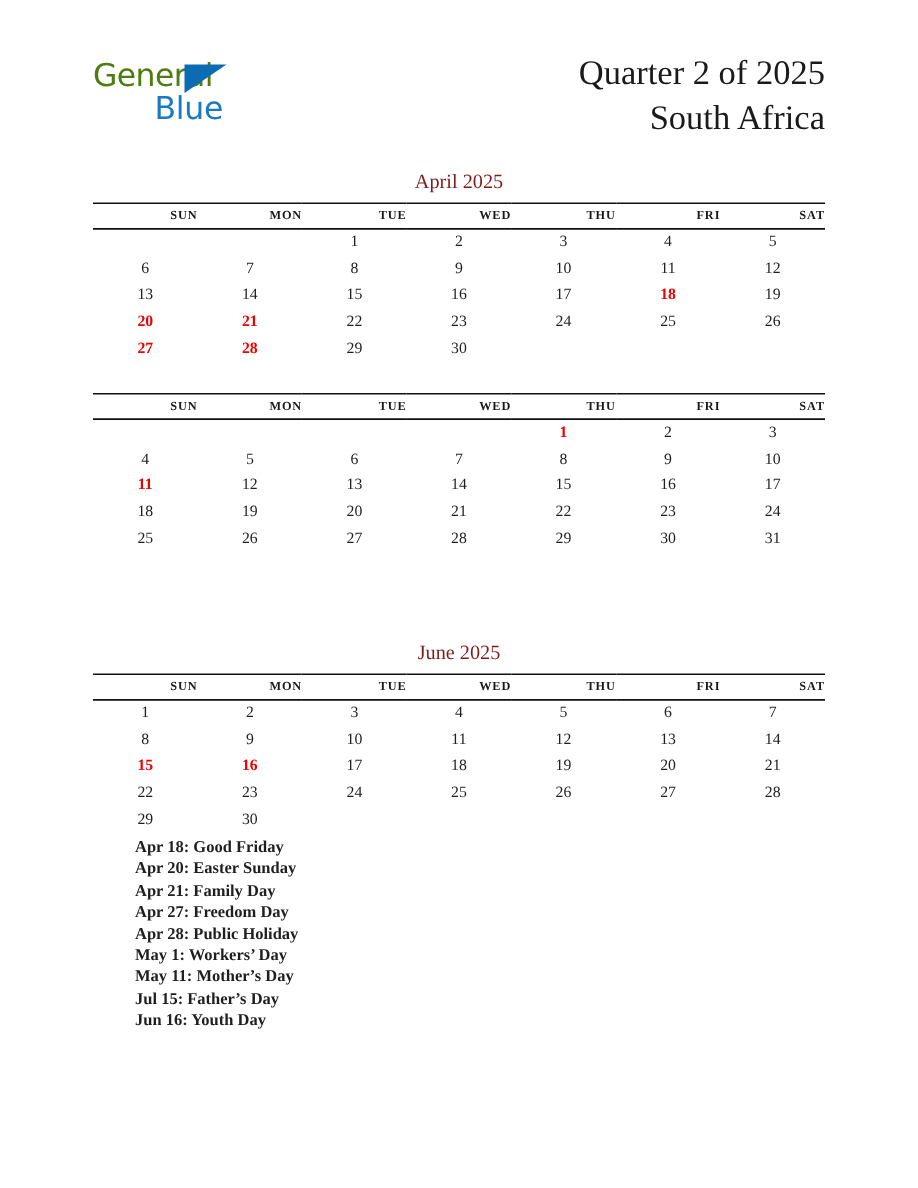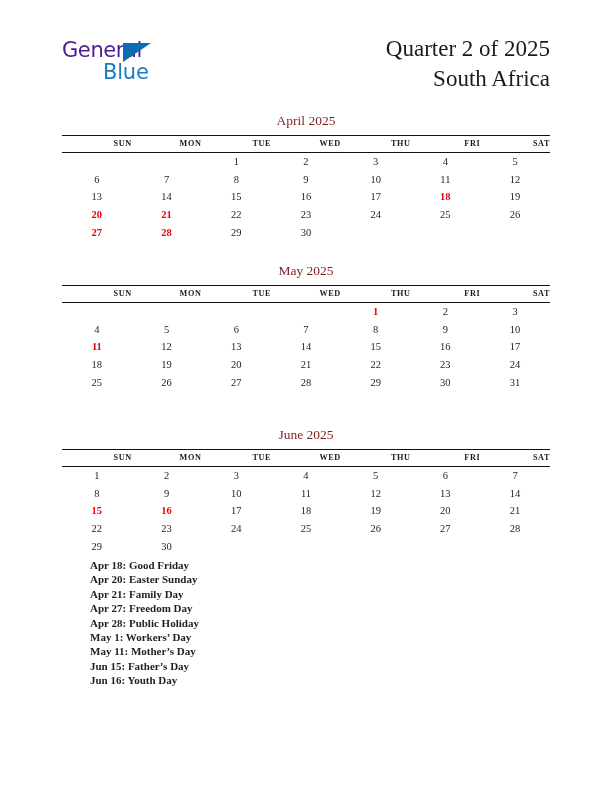--- a/index.html
+++ b/index.html
@@ -31,21 +31,21 @@
     width: 140px;
     height: 52px;
     font-family: "DejaVu Sans", sans-serif;
   }
   .logo-general {
     position: absolute;
     left: 0;
     top: 0;
     font-size: 21px;
     letter-spacing: -0.4px;
-    color: #4c1d95;
+    color: #4d7c0f;
     line-height: 24px;
   }
   .logo-triangle {
     position: absolute;
     left: 61px;
     top: 5px;
     width: 0;
     height: 0;
     border-left: 28px solid #0b6cb4;
     border-bottom: 19px solid transparent;
@@ -217,21 +217,20 @@
           <td>30</td>
           <td class="empty"></td>
           <td class="empty"></td>
           <td class="empty"></td>
         </tr>
       </tbody>
   </table>
 </div>
 
 <div class="month" id="month-1">
-  <div class="month-title">May 2025</div>
   <table class="cal">
     <thead>
         <tr>
           <th>SUN</th>
           <th>MON</th>
           <th>TUE</th>
           <th>WED</th>
           <th>THU</th>
           <th>FRI</th>
           <th>SAT</th>
@@ -352,15 +351,15 @@
 </div>
 
 <div class="holiday-list">
     <div class="hitem">Apr 18: Good Friday</div>
     <div class="hitem">Apr 20: Easter Sunday</div>
     <div class="hitem">Apr 21: Family Day</div>
     <div class="hitem">Apr 27: Freedom Day</div>
     <div class="hitem">Apr 28: Public Holiday</div>
     <div class="hitem">May 1: Workers’ Day</div>
     <div class="hitem">May 11: Mother’s Day</div>
-    <div class="hitem">Jun 15: Father’s Day</div>
+    <div class="hitem">Jul 15: Father’s Day</div>
     <div class="hitem">Jun 16: Youth Day</div>
   </div>
 
 </body></html>

